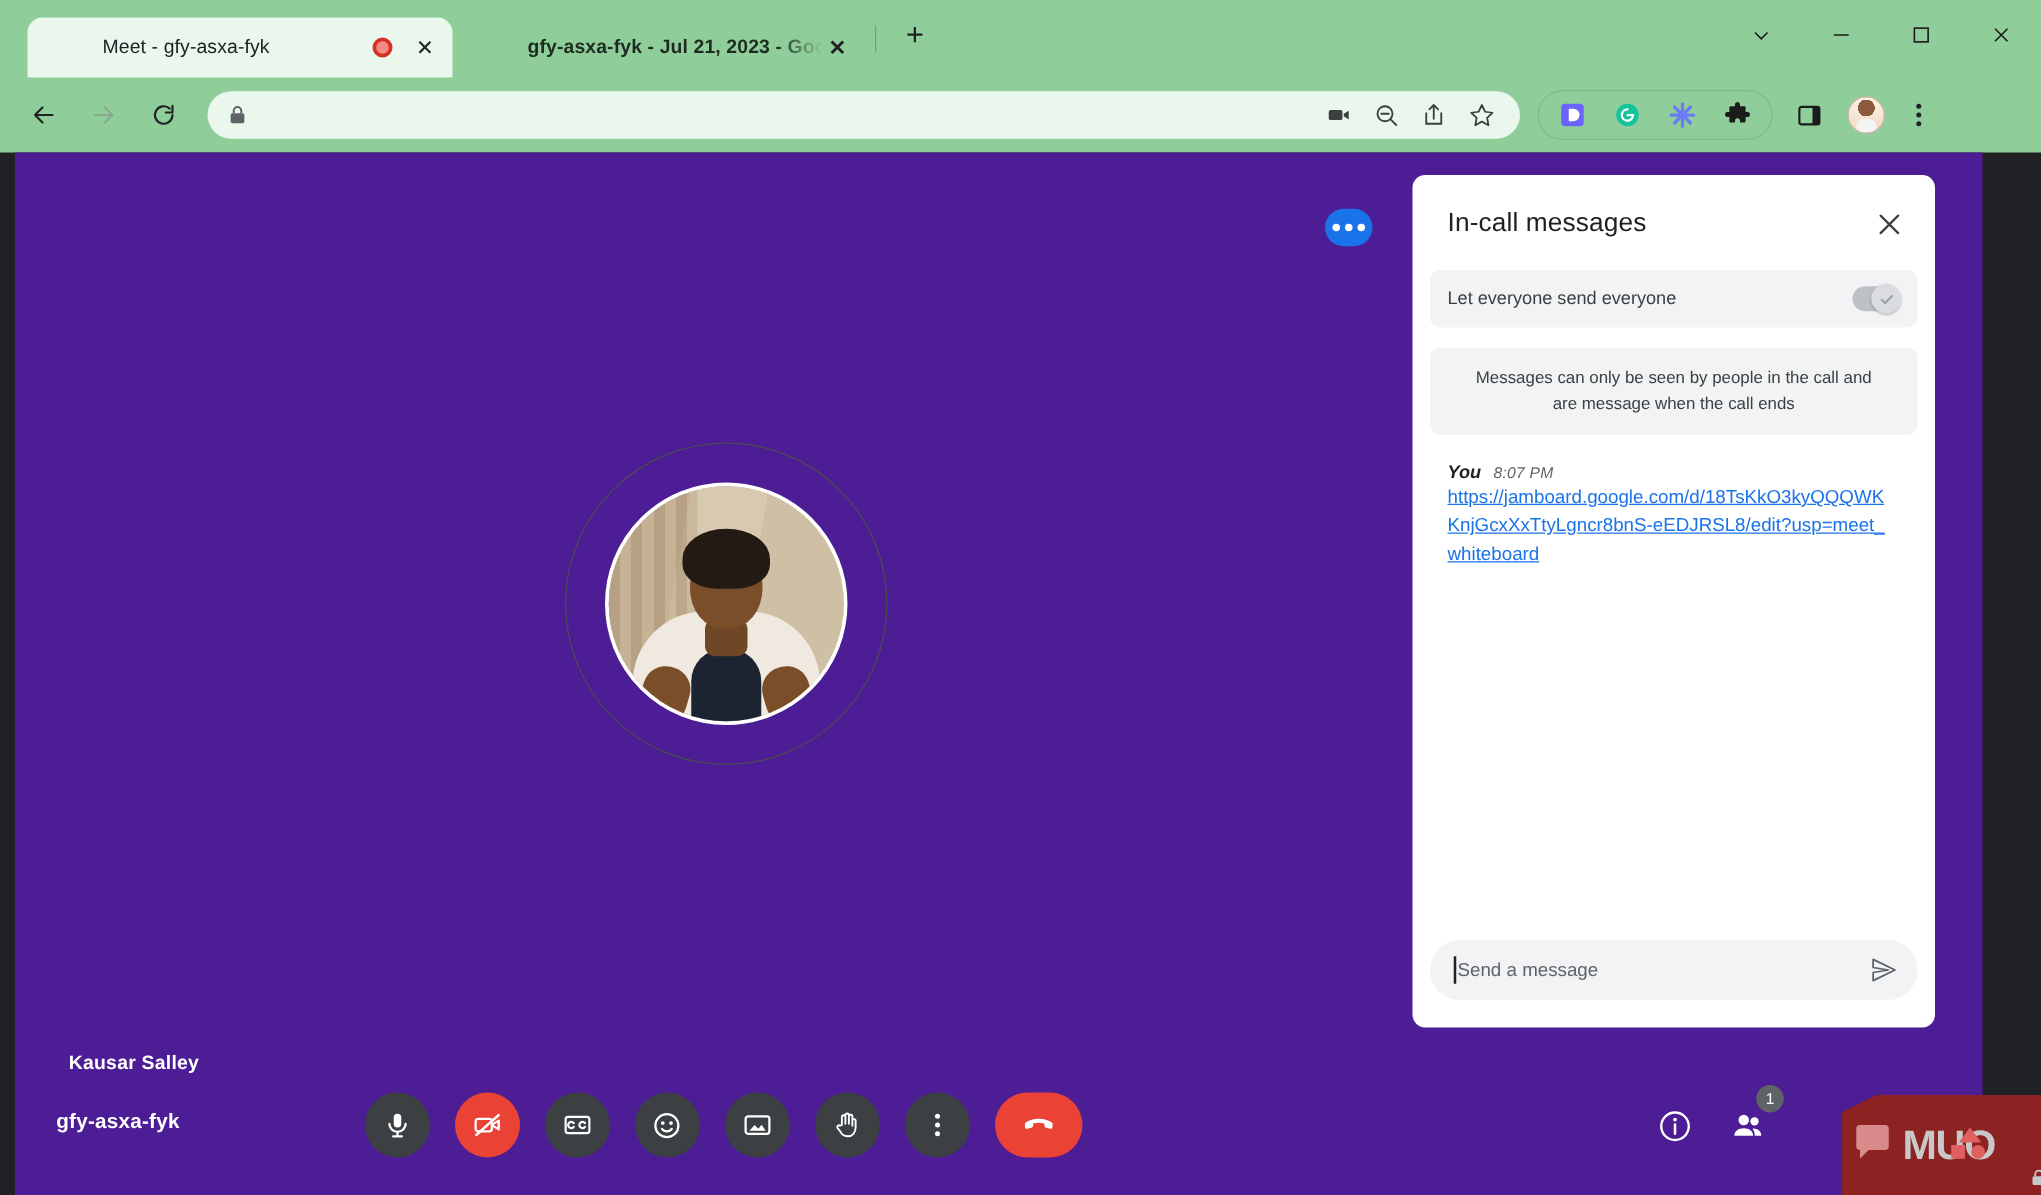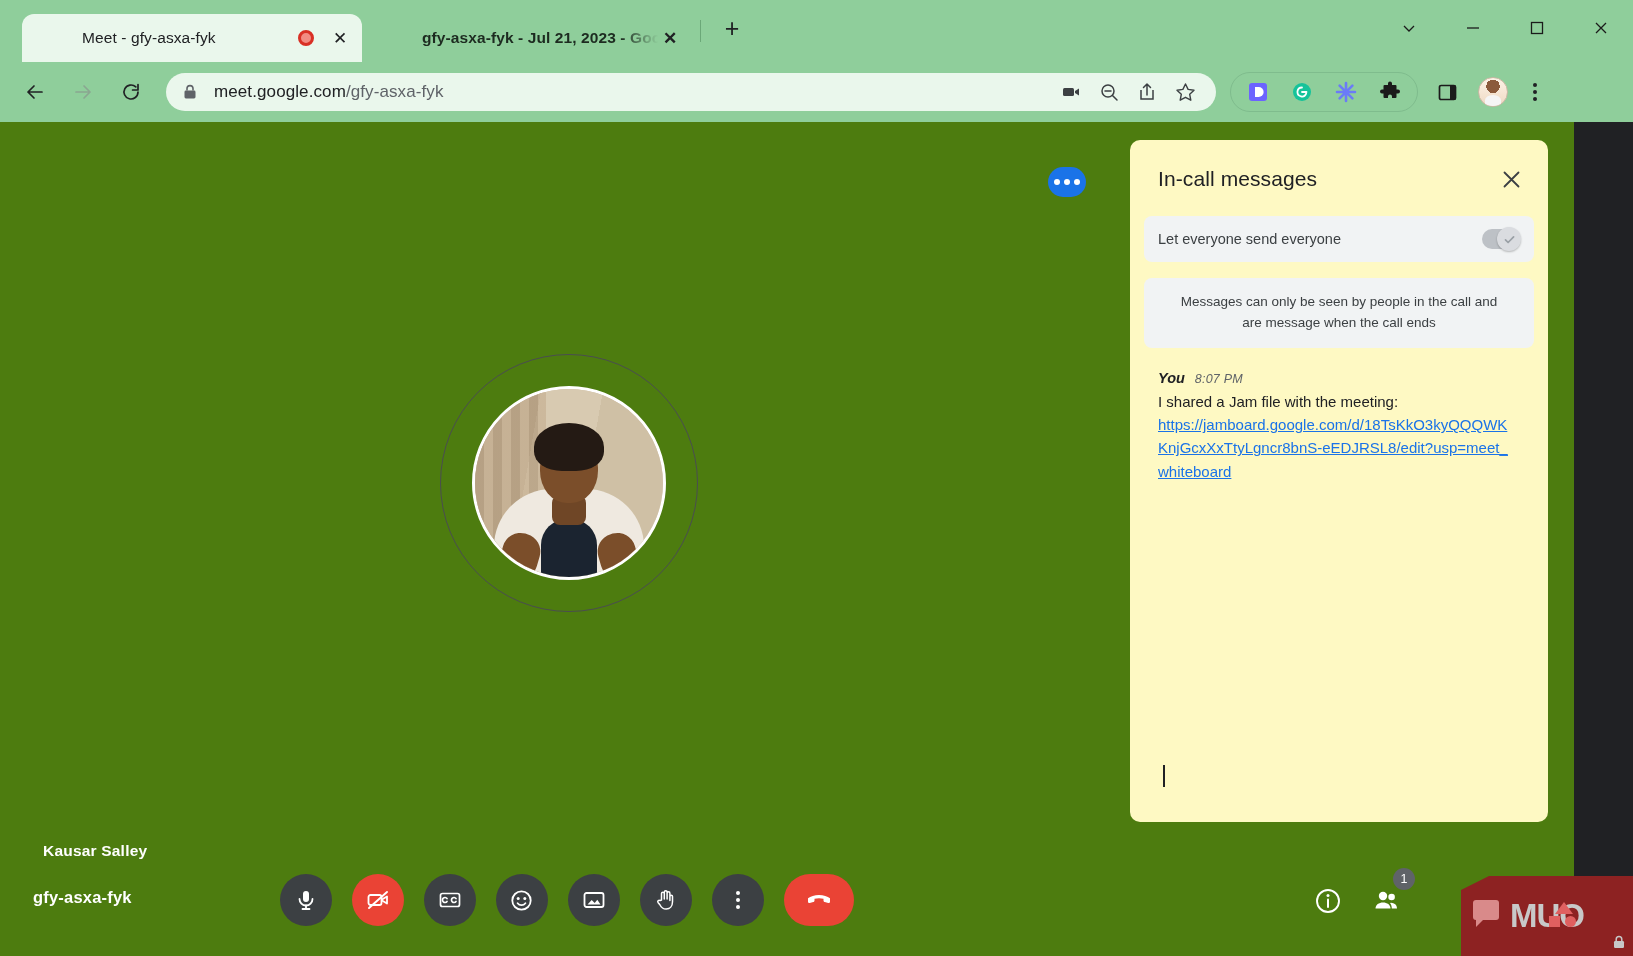--- a/index.html
+++ b/index.html
@@ -178,23 +178,23 @@
   .kebab {
     width: 34px; height: 34px;
     display: flex; align-items: center; justify-content: center;
     margin-left: 10px; cursor: pointer;
   }
   .dots-v { display:flex; flex-direction:column; gap:3px; }
   .dots-v i { width:4px; height:4px; background:#202124; border-radius:50%; display:block; }
 
   
   .meet {
-    position: absolute; top: 122px; left: 0;
+    position: absolute; top: 122px; left: 12px;
     width: 1574px; height: 834px;
-    background: #4d7c0f;
+    background: #4c1d95;
   }
   .stage {
     position: absolute; top: 0; left: 0;
     width: 1130px; height: 730px;
   }
   .tile-ring {
     position: absolute;
     left: 440px; top: 232px;
     width: 258px; height: 258px;
     border-radius: 50%;
@@ -335,21 +335,21 @@
     border-left:9px solid transparent;border-right:9px solid transparent;border-bottom:12px solid #e06060;}
   .muo-sq { position:absolute; left:6px; top:14px; width:11px;height:11px;background:#e06060;}
   .muo-ci { position:absolute; left:22px; top:14px; width:11px;height:11px;border-radius:50%;background:#e06060;}
   .muo-lock { position:absolute; right:6px; bottom:6px; width:16px; height:16px; }
 
   
   .chat-panel {
     position: absolute;
     left: 1130px; top: 140px;
     width: 418px; height: 682px;
-    background: #fef9c3;
+    background: #ffffff;
     border-radius: 10px;
     display: flex; flex-direction: column;
     overflow: hidden;
   }
   .chat-head {
     display: flex; align-items: center;
     padding: 22px 20px 14px 28px;
   }
   .chat-title { font-size: 21px; color: #202124; letter-spacing: .1px; }
   .chat-close {
@@ -496,21 +496,20 @@
         </svg>
     </div>
 
     <div class="omnibox">
       <span class="lock-icon">
         <svg width="14" height="16" viewBox="0 0 14 16">
             <rect x="1.5" y="6.5" width="11" height="8" rx="1.4" fill="#5f6368"></rect>
             <path d="M4 6.5V4.6a3 3 0 0 1 6 0v1.9" stroke="#5f6368" stroke-width="1.6" fill="none"></path>
           </svg>
       </span>
-      <span class="url-text"><b>meet.google.com</b><span>/gfy-asxa-fyk</span></span>
 
       <span class="omni-actions">
         <span class="omni-icon">
           <svg width="20" height="20" viewBox="0 0 20 20">
               <rect x="2" y="6" width="11" height="8" rx="1.5" fill="#3c4043"></rect>
               <path d="M14 9l4-2.5v7L14 11z" fill="#3c4043"></path>
             </svg>
         </span>
         <span class="omni-icon">
           <svg width="20" height="20" viewBox="0 0 20 20">
@@ -722,19 +721,26 @@
   </div>
 
   <div class="chat-notice">Messages can only be seen by people in the call and are message when the call ends</div>
 
   <div class="chat-body">
     <div>
       <div class="msg-head">
         <span class="msg-author">You</span>
         <span class="msg-time">8:07 PM</span>
       </div>
-      <div class="msg-text">I shared a Jam file with the meeting:</div>
       <a class="msg-link">https://jamboard.google.com/d/18TsKkO3kyQQQWKKnjGcxXxTtyLgncr8bnS-eEDJRSL8/edit?usp=meet_whiteboard</a>
     </div>
   </div>
 
+  <div class="chat-compose">
+    <input class="compose-input" type="text" placeholder="Send a message" style="">
+    <span class="send-btn">
+      <svg width="22" height="22" viewBox="0 0 22 22">
+          <path d="M2.5 19.5L20 11 2.5 2.5 2.5 9l12 2-12 2z" stroke="#5f6368" stroke-width="1.4" fill="none" stroke-linejoin="round"></path>
+        </svg>
+    </span>
+  </div>
 </div>
 <div class="caret-line"></div>
 
 </body></html>

